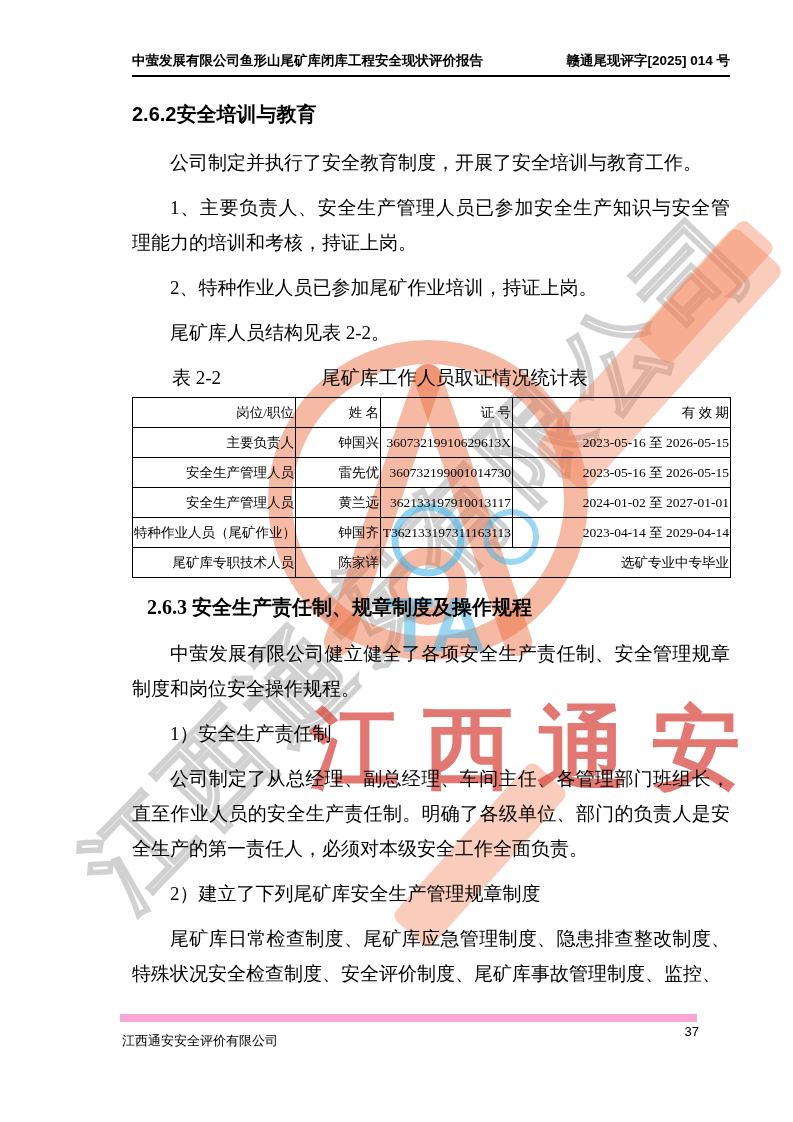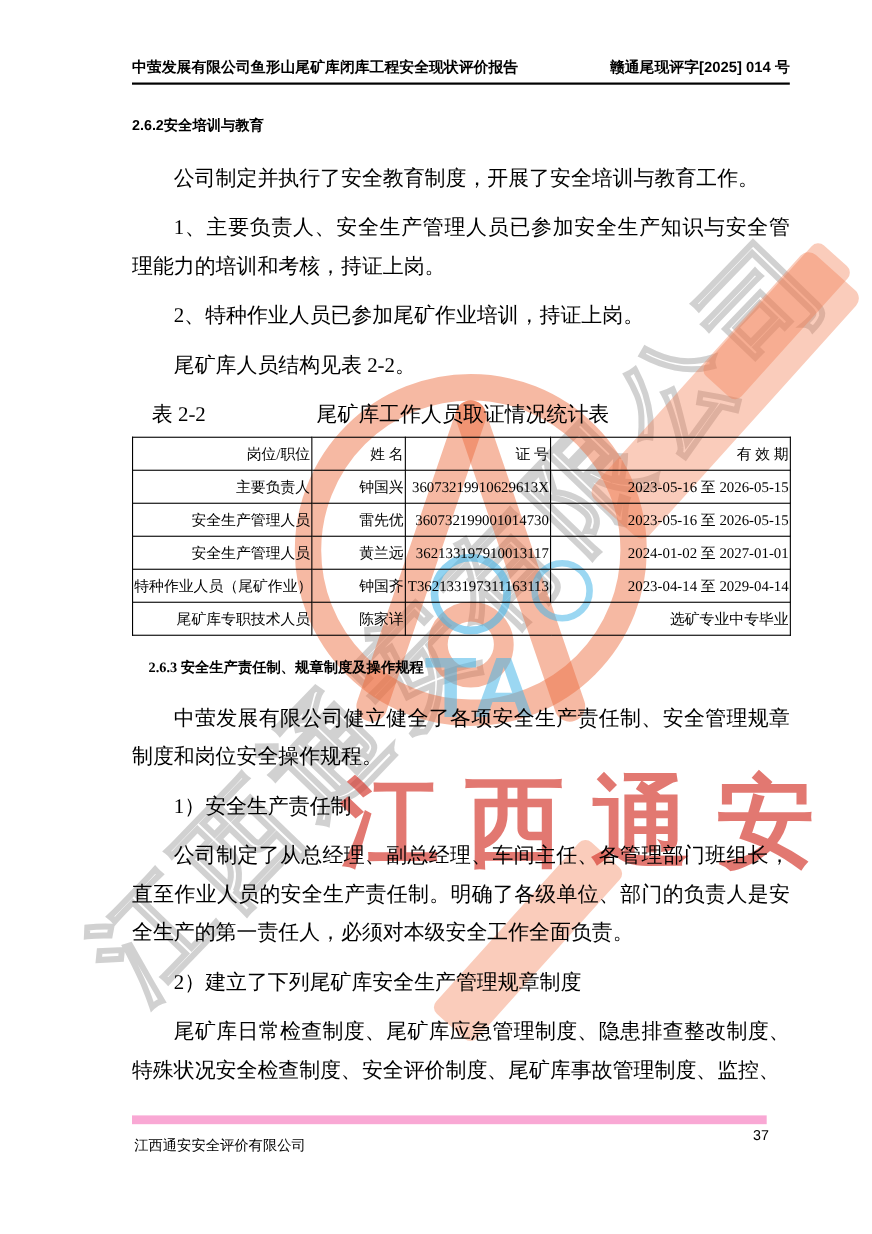--- a/index.html
+++ b/index.html
@@ -10,40 +10,40 @@
   }
   
   .watermarks{position:absolute;inset:0;z-index:1;pointer-events:none;}
   .wm-red{
     position:absolute;left:309px;top:703px;
     font-family:"Liberation Sans","DejaVu Sans",sans-serif;
     font-weight:bold;font-size:90px;letter-spacing:24px;white-space:nowrap;
     color:rgba(213,62,52,0.70);line-height:1;
   }
   
-  .content{position:absolute;left:120px;top:50px;width:598px;z-index:2;}
+  .content{position:absolute;left:132px;top:50px;width:598px;z-index:2;}
   .hdr{
     display:flex;justify-content:space-between;align-items:flex-end;
     font-family:"Liberation Sans","DejaVu Sans",sans-serif;
     font-weight:bold;font-size:13.5px;line-height:22px;
     border-bottom:2px solid #000;padding-bottom:3px;
   }
   h1.sec{
     font-family:"Liberation Sans","DejaVu Sans",sans-serif;
-    font-size:13px;line-height:26px;font-weight:bold;margin:24px 0 18px 0;
+    font-size:20px;line-height:26px;font-weight:bold;margin:24px 0 18px 0;
   }
   h1.sec2{margin:16px 0 16px 15px;font-family:Liberation Serif, serif;}
   p.body{
     font-size:19px;line-height:35px;margin:10px 0;
     text-align:justify;text-indent:38px;
   }
   .caption{
     font-size:19px;line-height:35px;margin:10px 0 0 0;white-space:nowrap;
   }
-  .caption .cap-label{margin-left:18px;}
+  .caption .cap-label{margin-left:40px;}
   .caption .cap-title{margin-left:96px;}
   table.doc{
     border-collapse:collapse;width:598px;table-layout:fixed;margin-top:2px;
     font-size:13.5px;
   }
   table.doc td{
     border:1.5px solid #000;height:29px;text-align:right;vertical-align:middle;
     padding:0 1px;overflow:hidden;white-space:nowrap;font-family:Liberation Serif, serif;
   }
   col.c1{width:163px}col.c2{width:85px}col.c3{width:132px}col.c4{width:218px}

